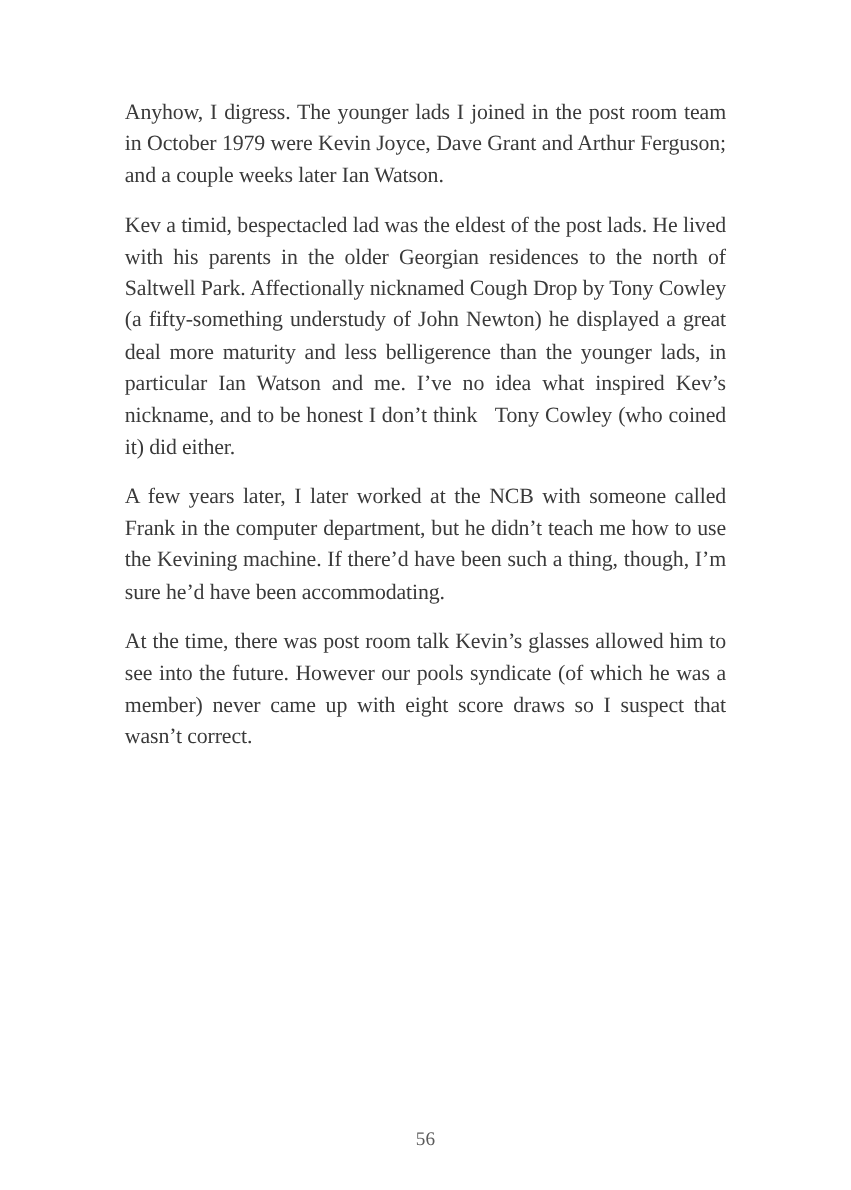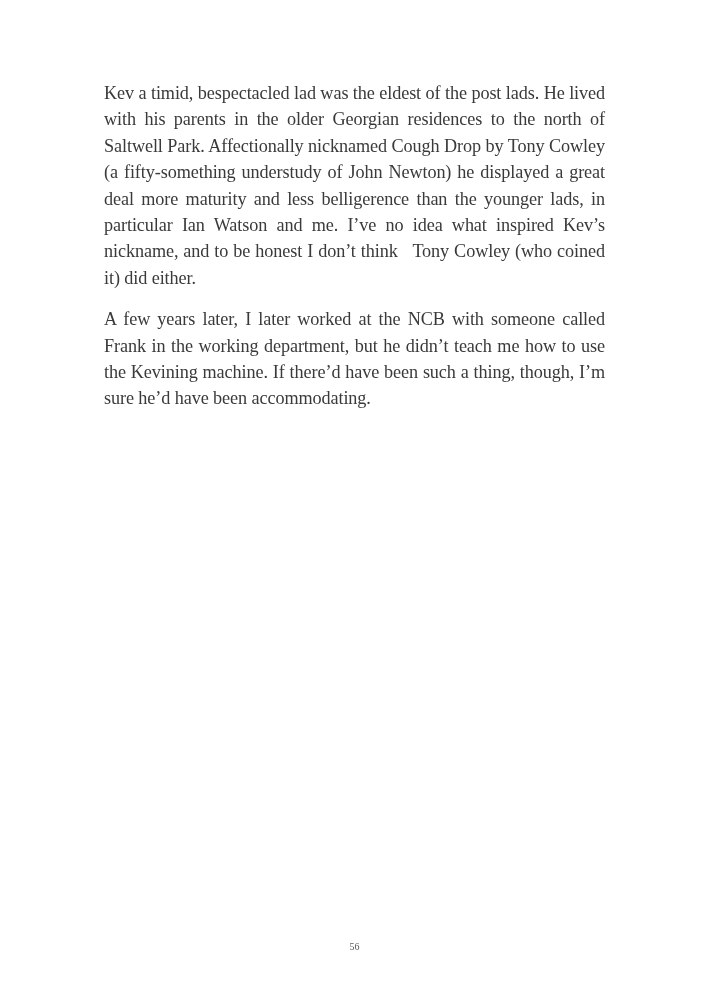--- a/index.html
+++ b/index.html
@@ -27,25 +27,27 @@
       text-align: justify;
       margin: 0 0 15px 0;
       letter-spacing: -0.1px;
     }
     .page-number {
       position: absolute;
       left: 0;
       width: 709px;
       top: 941px;
       text-align: center;
-      font-size: 10px;
+      font-size: 16px;
       color: #5a5a5a;
     }
   </style>
 </head>
 <body>
 
 <div class="page">
+  <p class="para">Anyhow, I digress. The younger lads I joined in the post room team in October 1979 were Kevin Joyce, Dave Grant and Arthur Ferguson; and a couple weeks later Ian Watson.</p>
   <p class="para">Kev a timid, bespectacled lad was the eldest of the post lads. He lived with his parents in the older Georgian residences to the north of Saltwell Park. Affectionally nicknamed Cough Drop by Tony Cowley (a fifty-something understudy of John Newton) he displayed a great deal more maturity and less belligerence than the younger lads, in particular Ian Watson and me. I’ve no idea what inspired Kev’s nickname, and to be honest I don’t think &nbsp; Tony Cowley (who coined it) did either.</p>
-  <p class="para">A few years later, I later worked at the NCB with someone called Frank in the working department, but he didn’t teach me how to use the Kevining machine. If there’d have been such a thing, though, I’m sure he’d have been accommodating.</p>
+  <p class="para">A few years later, I later worked at the NCB with someone called Frank in the computer department, but he didn’t teach me how to use the Kevining machine. If there’d have been such a thing, though, I’m sure he’d have been accommodating.</p>
+  <p class="para">At the time, there was post room talk Kevin’s glasses allowed him to see into the future. However our pools syndicate (of which he was a member) never came up with eight score draws so I suspect that wasn’t correct.</p>
 </div>
 
 <div class="page-number">56</div>
 
 </body></html>

